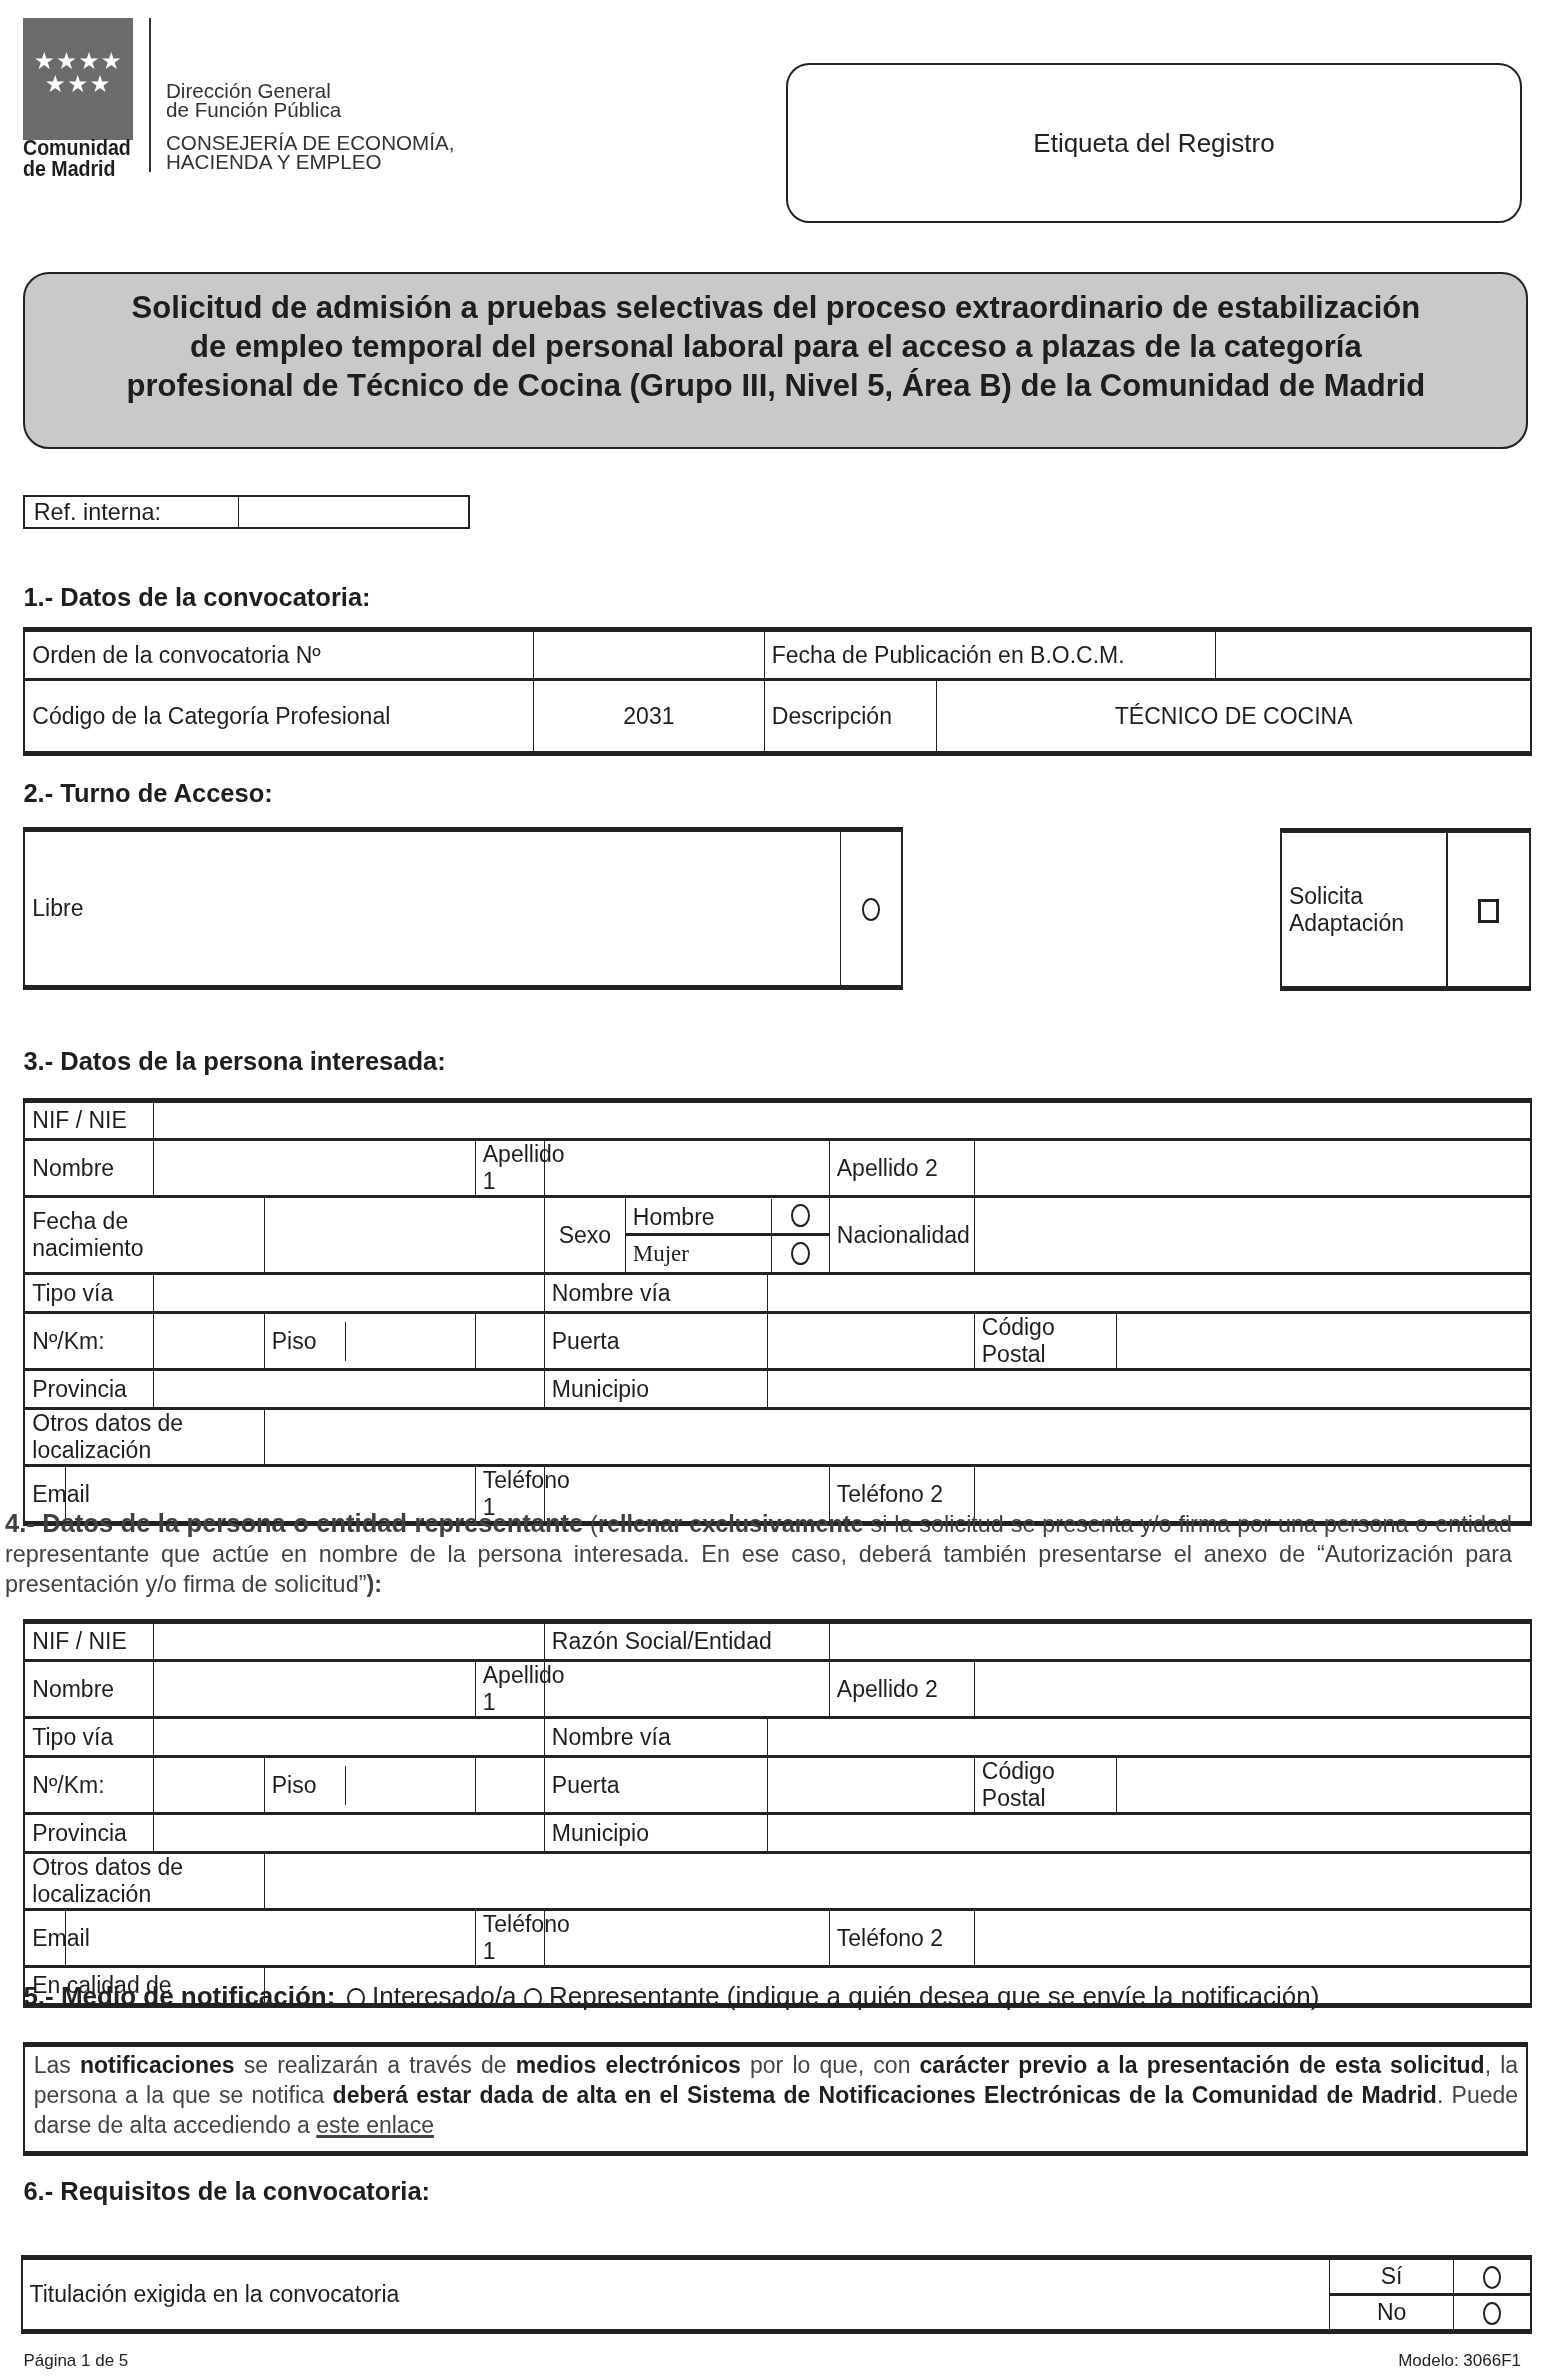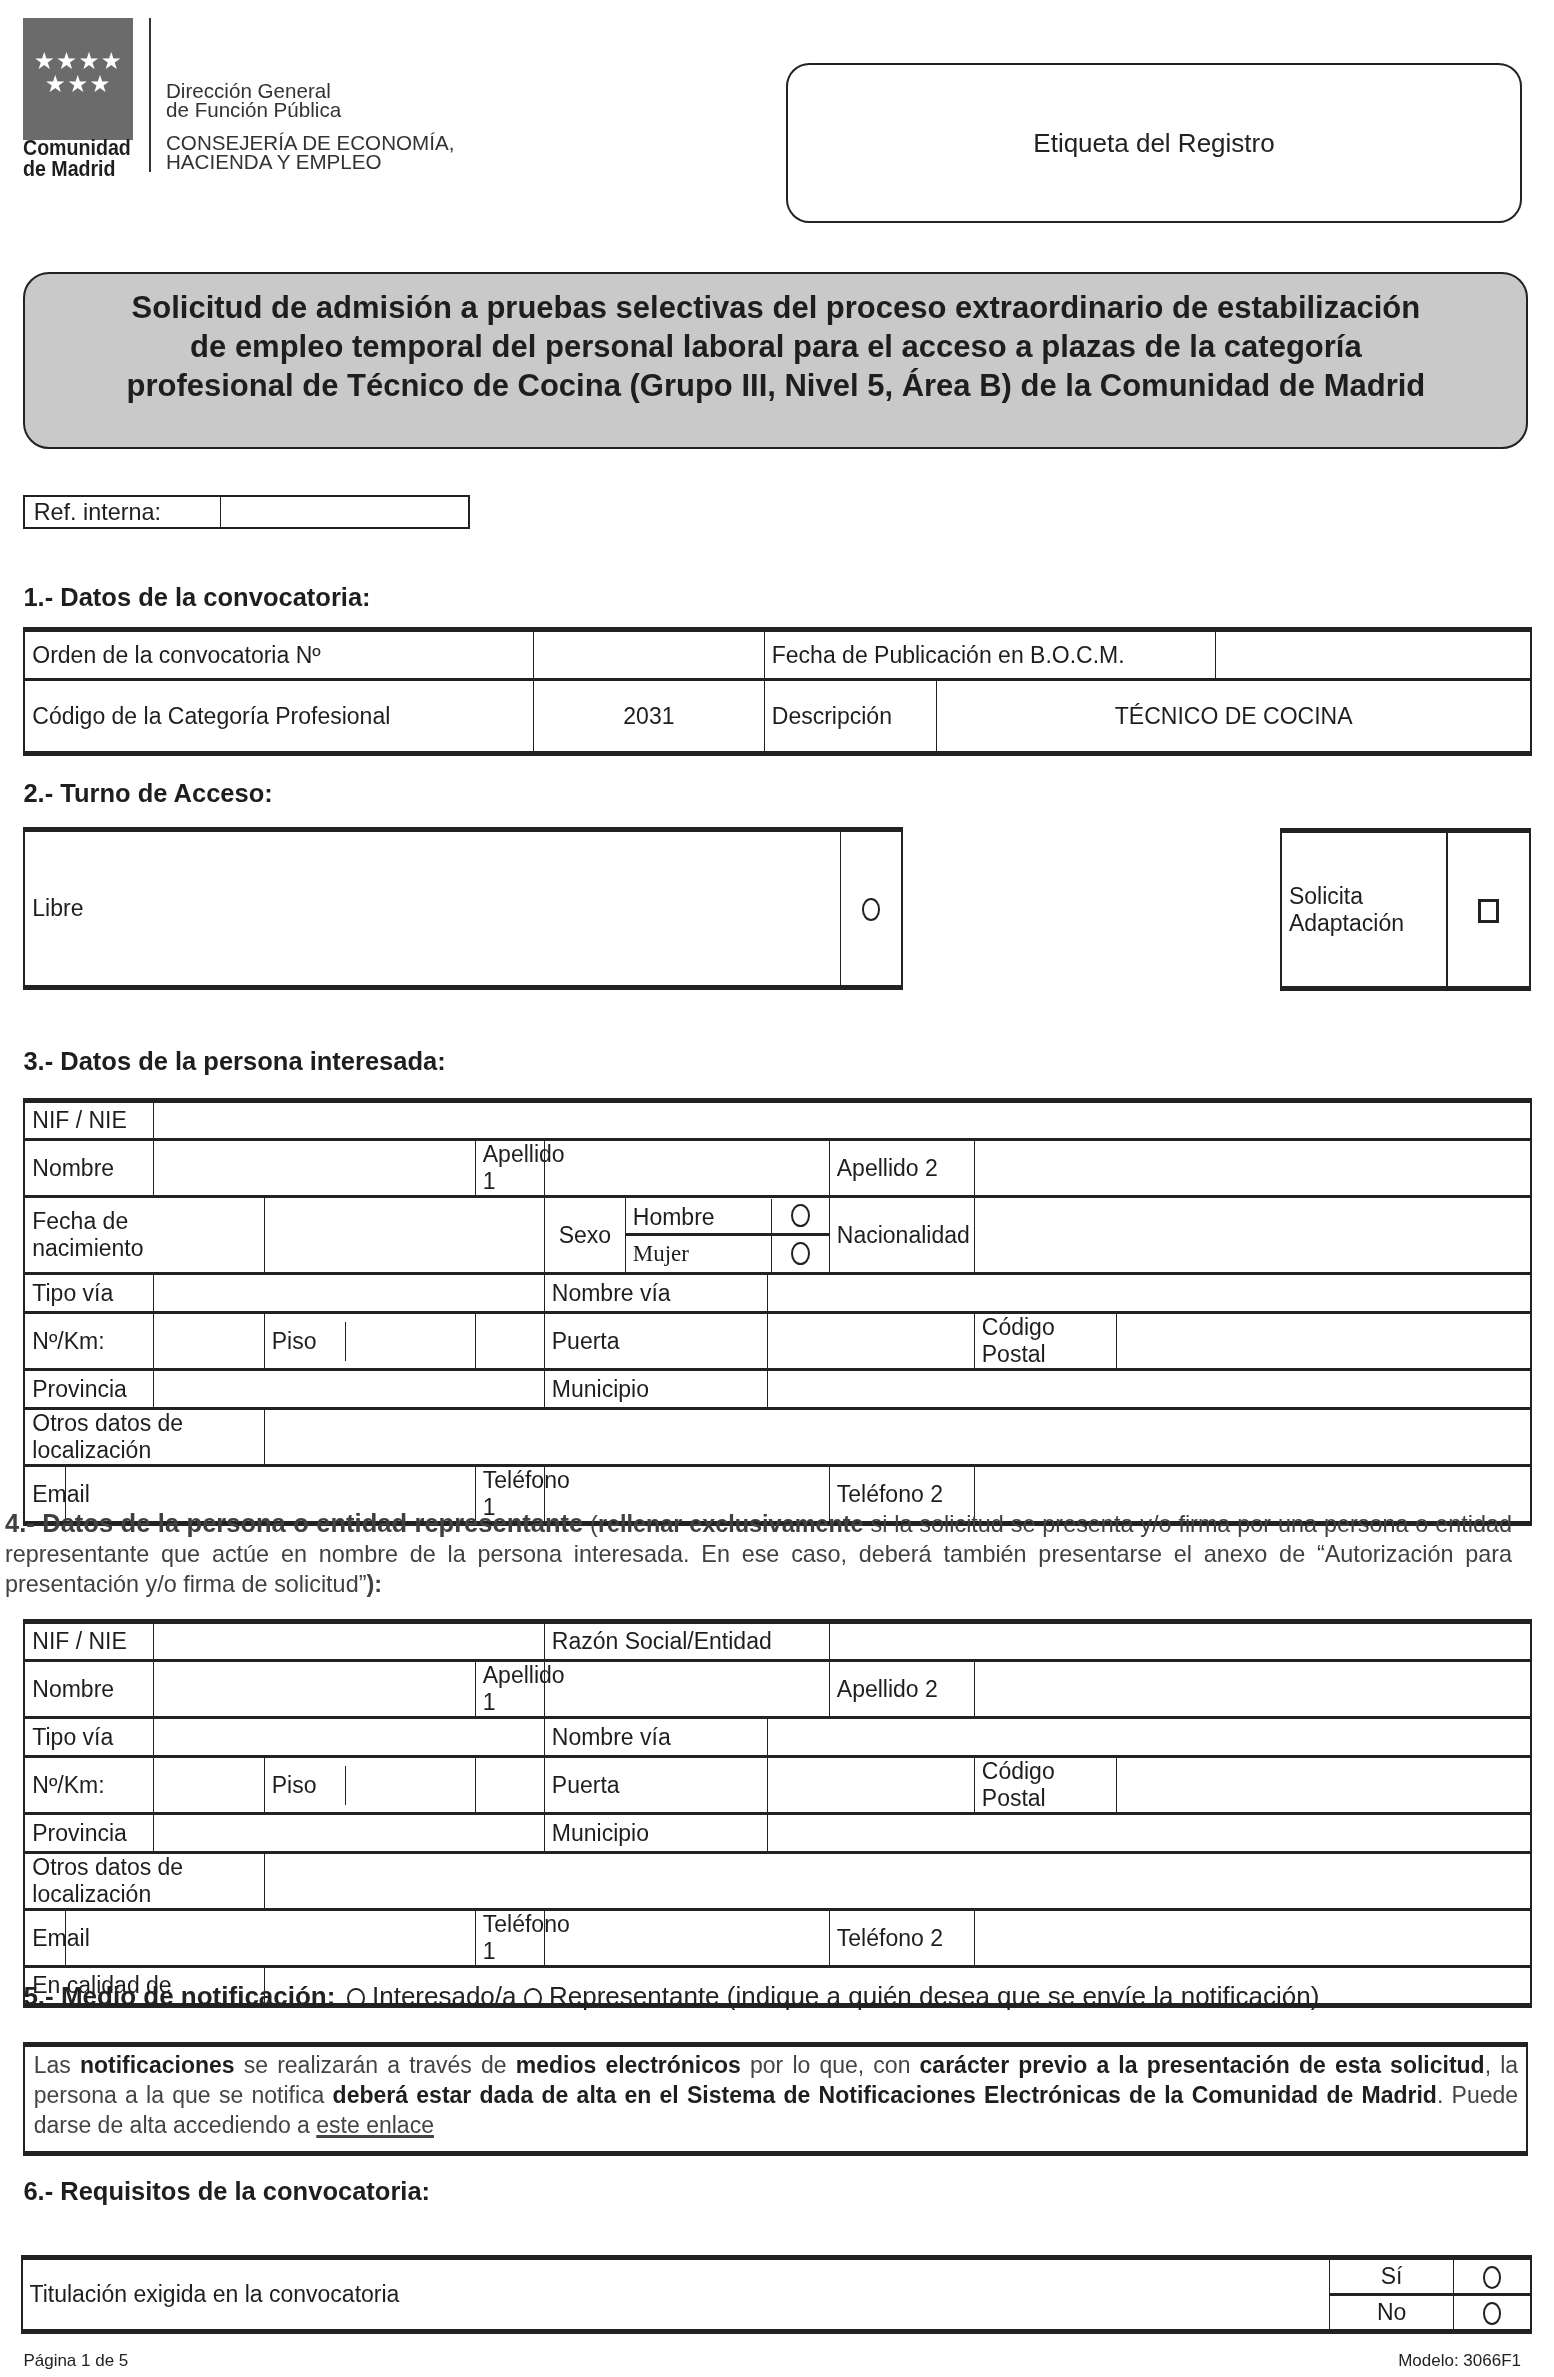--- a/index.html
+++ b/index.html
@@ -17,21 +17,21 @@
 
   
   .registry { left: 786px; top: 31px; width: 736px; height: 160px; border: 2.8px solid #222; border-radius: 23.4px; display: flex; align-items: center; justify-content: center; font-size: 26px; color: #222; margin-top: 32px; }
 
   
   .title-box { left: 23.4px; top: 272px; width: 1505px; height: 177px; background: #c9c9c9; border: 2.8px solid #222; border-radius: 26px; padding-top: 13.8px; }
   .title-box .line { text-align: center; font-weight: bold; font-size: 31px; line-height: 39px; color: #1e1e1e; }
 
   
   .ref { left: 23.4px; top: 495px; width: 447px; height: 34px; border: 2.1px solid #222; border-top-width: 2.1px; border-bottom-width: 2.1px; display: flex; }
-  .ref .lbl { width: 196px; border-right: 1.4px solid #222; font-size: 23.4px; line-height: 30px; padding-left: 8.3px; }
+  .ref .lbl { width: 214px; border-right: 1.4px solid #222; font-size: 23.4px; line-height: 30px; padding-left: 8.3px; }
 
   .section-title { font-weight: bold; font-size: 25.5px; color: #1e1e1e; }
 
   
   table.form { border-collapse: collapse; position: absolute; table-layout: fixed; }
   table.form td { border: 1.4px solid #222; font-size: 23px; padding: 0 6.9px; vertical-align: middle; color: #1e1e1e; }
   table.form tr.thick td { border-top: 3.4px solid #222; }
   table.form { border-top: 5.5px solid #222; border-bottom: 5.5px solid #222; border-left: 2.8px solid #222; border-right: 2.8px solid #222; }
   .center { text-align: center; }
 

